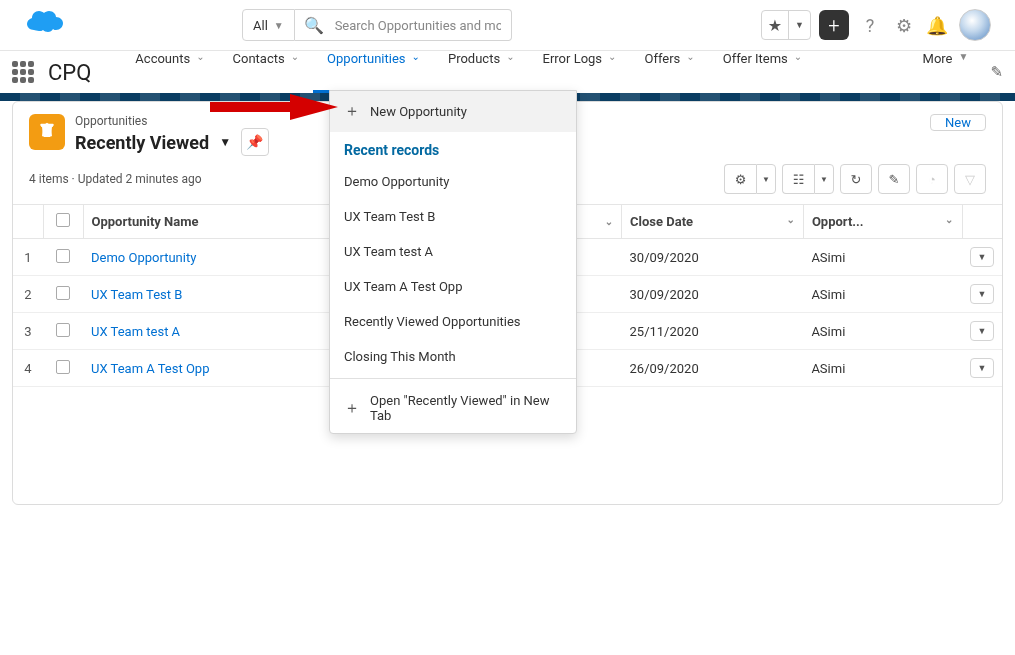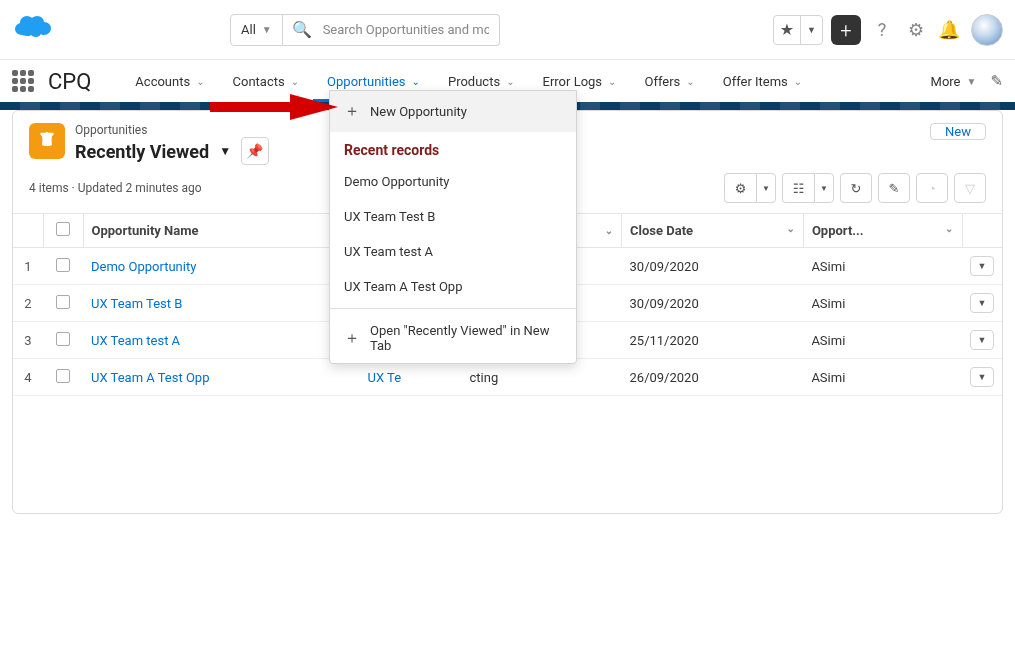--- a/index.html
+++ b/index.html
@@ -1,40 +1,40 @@
 <!DOCTYPE html>
 <html><head>
 <meta charset="utf-8">
 <style>
 *{margin:0;padding:0;box-sizing:border-box;font-family:-apple-system,BlinkMacSystemFont,"Segoe UI",Roboto,Helvetica,Arial,sans-serif}
 body{background:#fff;width:1015px;height:655px;overflow:hidden;position:relative}
-.top-header{height:60px;display:flex;align-items:center;padding:0 12px;background:#fff;border-bottom:1px solid #e5e5e5}
+.top-header{height:51px;display:flex;align-items:center;padding:0 24px;background:#fff;border-bottom:1px solid #e5e5e5}
 .logo{width:48px;height:32px;margin-right:10px;display:flex;align-items:center}
 .logo svg{width:44px;height:30px}
 .scope-selector{height:32px;border:1px solid #d4d4d4;border-radius:4px 0 0 4px;padding:0 10px;display:flex;align-items:center;font-size:13px;color:#333;gap:6px}
 .search-box{flex:1;max-width:440px;height:32px;border:1px solid #d4d4d4;border-left:none;border-radius:0 4px 4px 0;display:flex;align-items:center;padding:0 10px;gap:10px}
 .search-box input{border:none;outline:none;flex:1;font-size:13px;color:#333}
 .search-box input::placeholder{color:#888}
 .top-right{margin-left:auto;display:flex;align-items:center;gap:8px}
 .fav-box{border:1px solid #d4d4d4;border-radius:4px;display:flex;height:30px;overflow:hidden}
 .fav-box span{display:flex;align-items:center;padding:0 6px;border-right:1px solid #d4d4d4;color:#555}
 .fav-box span:last-child{border-right:none}
 .plus-btn{width:30px;height:30px;background:#333;border-radius:6px;display:flex;align-items:center;justify-content:center;color:#fff;font-size:20px;font-weight:300}
 .icon-btn{width:26px;height:26px;display:flex;align-items:center;justify-content:center;color:#888;font-size:18px}
 .avatar{width:32px;height:32px;border-radius:50%;background:radial-gradient(circle at 40% 35%,#fff 0%,#c5d9ed 40%,#5a8bc4 100%);border:1px solid #ccc}
 .nav-bar{height:42px;display:flex;align-items:center;padding:0 12px;background:#fff;gap:0}
 .apps-grid{width:22px;height:22px;display:grid;grid-template-columns:repeat(3,1fr);grid-template-rows:repeat(3,1fr);gap:2px;margin-right:14px}
 .apps-grid i{background:#666;border-radius:2px}
 .app-name{font-size:22px;font-weight:400;color:#222;margin-right:30px}
-.nav-item{display:flex;align-items:center;gap:6px;padding:0 14px;height:42px;font-size:13px;color:#333;position:relative;white-space:nowrap}
+.nav-item{display:flex;gap:6px;padding:0 14px;height:42px;font-size:13px;color:#333;position:relative;white-space:nowrap}
 .nav-item.active{color:#0070d2}
 .nav-item.active::after{content:"";position:absolute;bottom:0;left:0;right:0;height:3px;background:#0070d2}
 .nav-chevron{font-size:10px;color:#888}
 .nav-item.active .nav-chevron{color:#0070d2}
-.nav-more{margin-left:auto;display:flex;align-items:center;gap:14px}
+.nav-more{margin-left:auto;display:flex;align-items:center;gap:22px}
 .pencil{color:#666;font-size:15px}
 .decor-strip{height:8px;background:#0a3d62;background-image:repeating-linear-gradient(90deg,transparent,transparent 20px,rgba(255,255,255,0.1) 20px,rgba(255,255,255,0.1) 40px)}
 .page-area{padding:0 12px 12px 12px}
 .card{background:#fff;border:1px solid #dcdcdc;border-radius:6px;margin-top:0;overflow:hidden}
 .card-header{padding:12px 16px 8px 16px;display:flex;align-items:flex-start}
 .obj-icon{width:36px;height:36px;background:#f39c12;border-radius:6px;display:flex;align-items:center;justify-content:center;margin-right:10px;position:relative;flex-shrink:0}
 .obj-icon svg{width:20px;height:20px}
 .hdr-txt{flex:1}
 .hdr-label{font-size:12px;color:#555}
 .hdr-title{font-size:18px;font-weight:700;color:#222;display:flex;align-items:center;gap:10px}
@@ -55,21 +55,21 @@
 .num-col{width:30px;text-align:center;color:#555}
 .chk-col{width:40px;text-align:center}
 .checkbox{width:14px;height:14px;border:1px solid #aaa;border-radius:2px;display:inline-block}
 .link{color:#0070d2}
 .sort-dn{float:right;color:#888;font-size:10px}
 .row-action{width:32px;text-align:center}
 .caret-box{border:1px solid #d4d4d4;border-radius:4px;width:24px;height:20px;display:inline-flex;align-items:center;justify-content:center;color:#555;font-size:9px}
 .dropdown{position:absolute;top:90px;left:329px;width:248px;background:#fff;border:1px solid #d4d4d4;border-radius:0 0 4px 4px;box-shadow:0 4px 12px rgba(0,0,0,0.15);z-index:10}
 .dd-item{padding:10px 14px;font-size:13px;color:#333;display:flex;align-items:center;gap:10px}
 .dd-item.hover{background:#f2f2f2}
-.dd-header{padding:10px 14px 6px 14px;font-size:14px;font-weight:700;color:#7f1d1d}
+.dd-header{padding:10px 14px 6px 14px;font-size:14px;font-weight:700;color:#0369a1}
 .dd-div{height:1px;background:#e0e0e0;margin:4px 0}
 .plus-ic{font-size:16px;color:#555;font-weight:400}
 .arrow-annot{position:absolute;top:94px;left:210px;z-index:20;pointer-events:none}
 .arrow-annot svg{width:130px;height:40px}
 .card-body{min-height:300px}
 </style>
 </head>
 <body>
 
 <div class="top-header">
@@ -290,20 +290,26 @@
     </div>
   <div class="dd-item">
       <span>UX Team Test B</span>
     </div>
   <div class="dd-item">
       <span>UX Team test A</span>
     </div>
   <div class="dd-item">
       <span>UX Team A Test Opp</span>
     </div>
+  <div class="dd-item">
+      <span>Recently Viewed Opportunities</span>
+    </div>
+  <div class="dd-item">
+      <span>Closing This Month</span>
+    </div>
   <div class="dd-div"></div>
   <div class="dd-item">
     <span class="plus-ic">＋</span>
     <span>Open "Recently Viewed" in New Tab</span>
   </div>
 </div>
 
 <div class="arrow-annot">
   <svg viewBox="0 0 130 40">
       <polygon fill="#d40000" points="0,8 80,8 80,0 128,13 80,26 80,18 0,18"></polygon>

